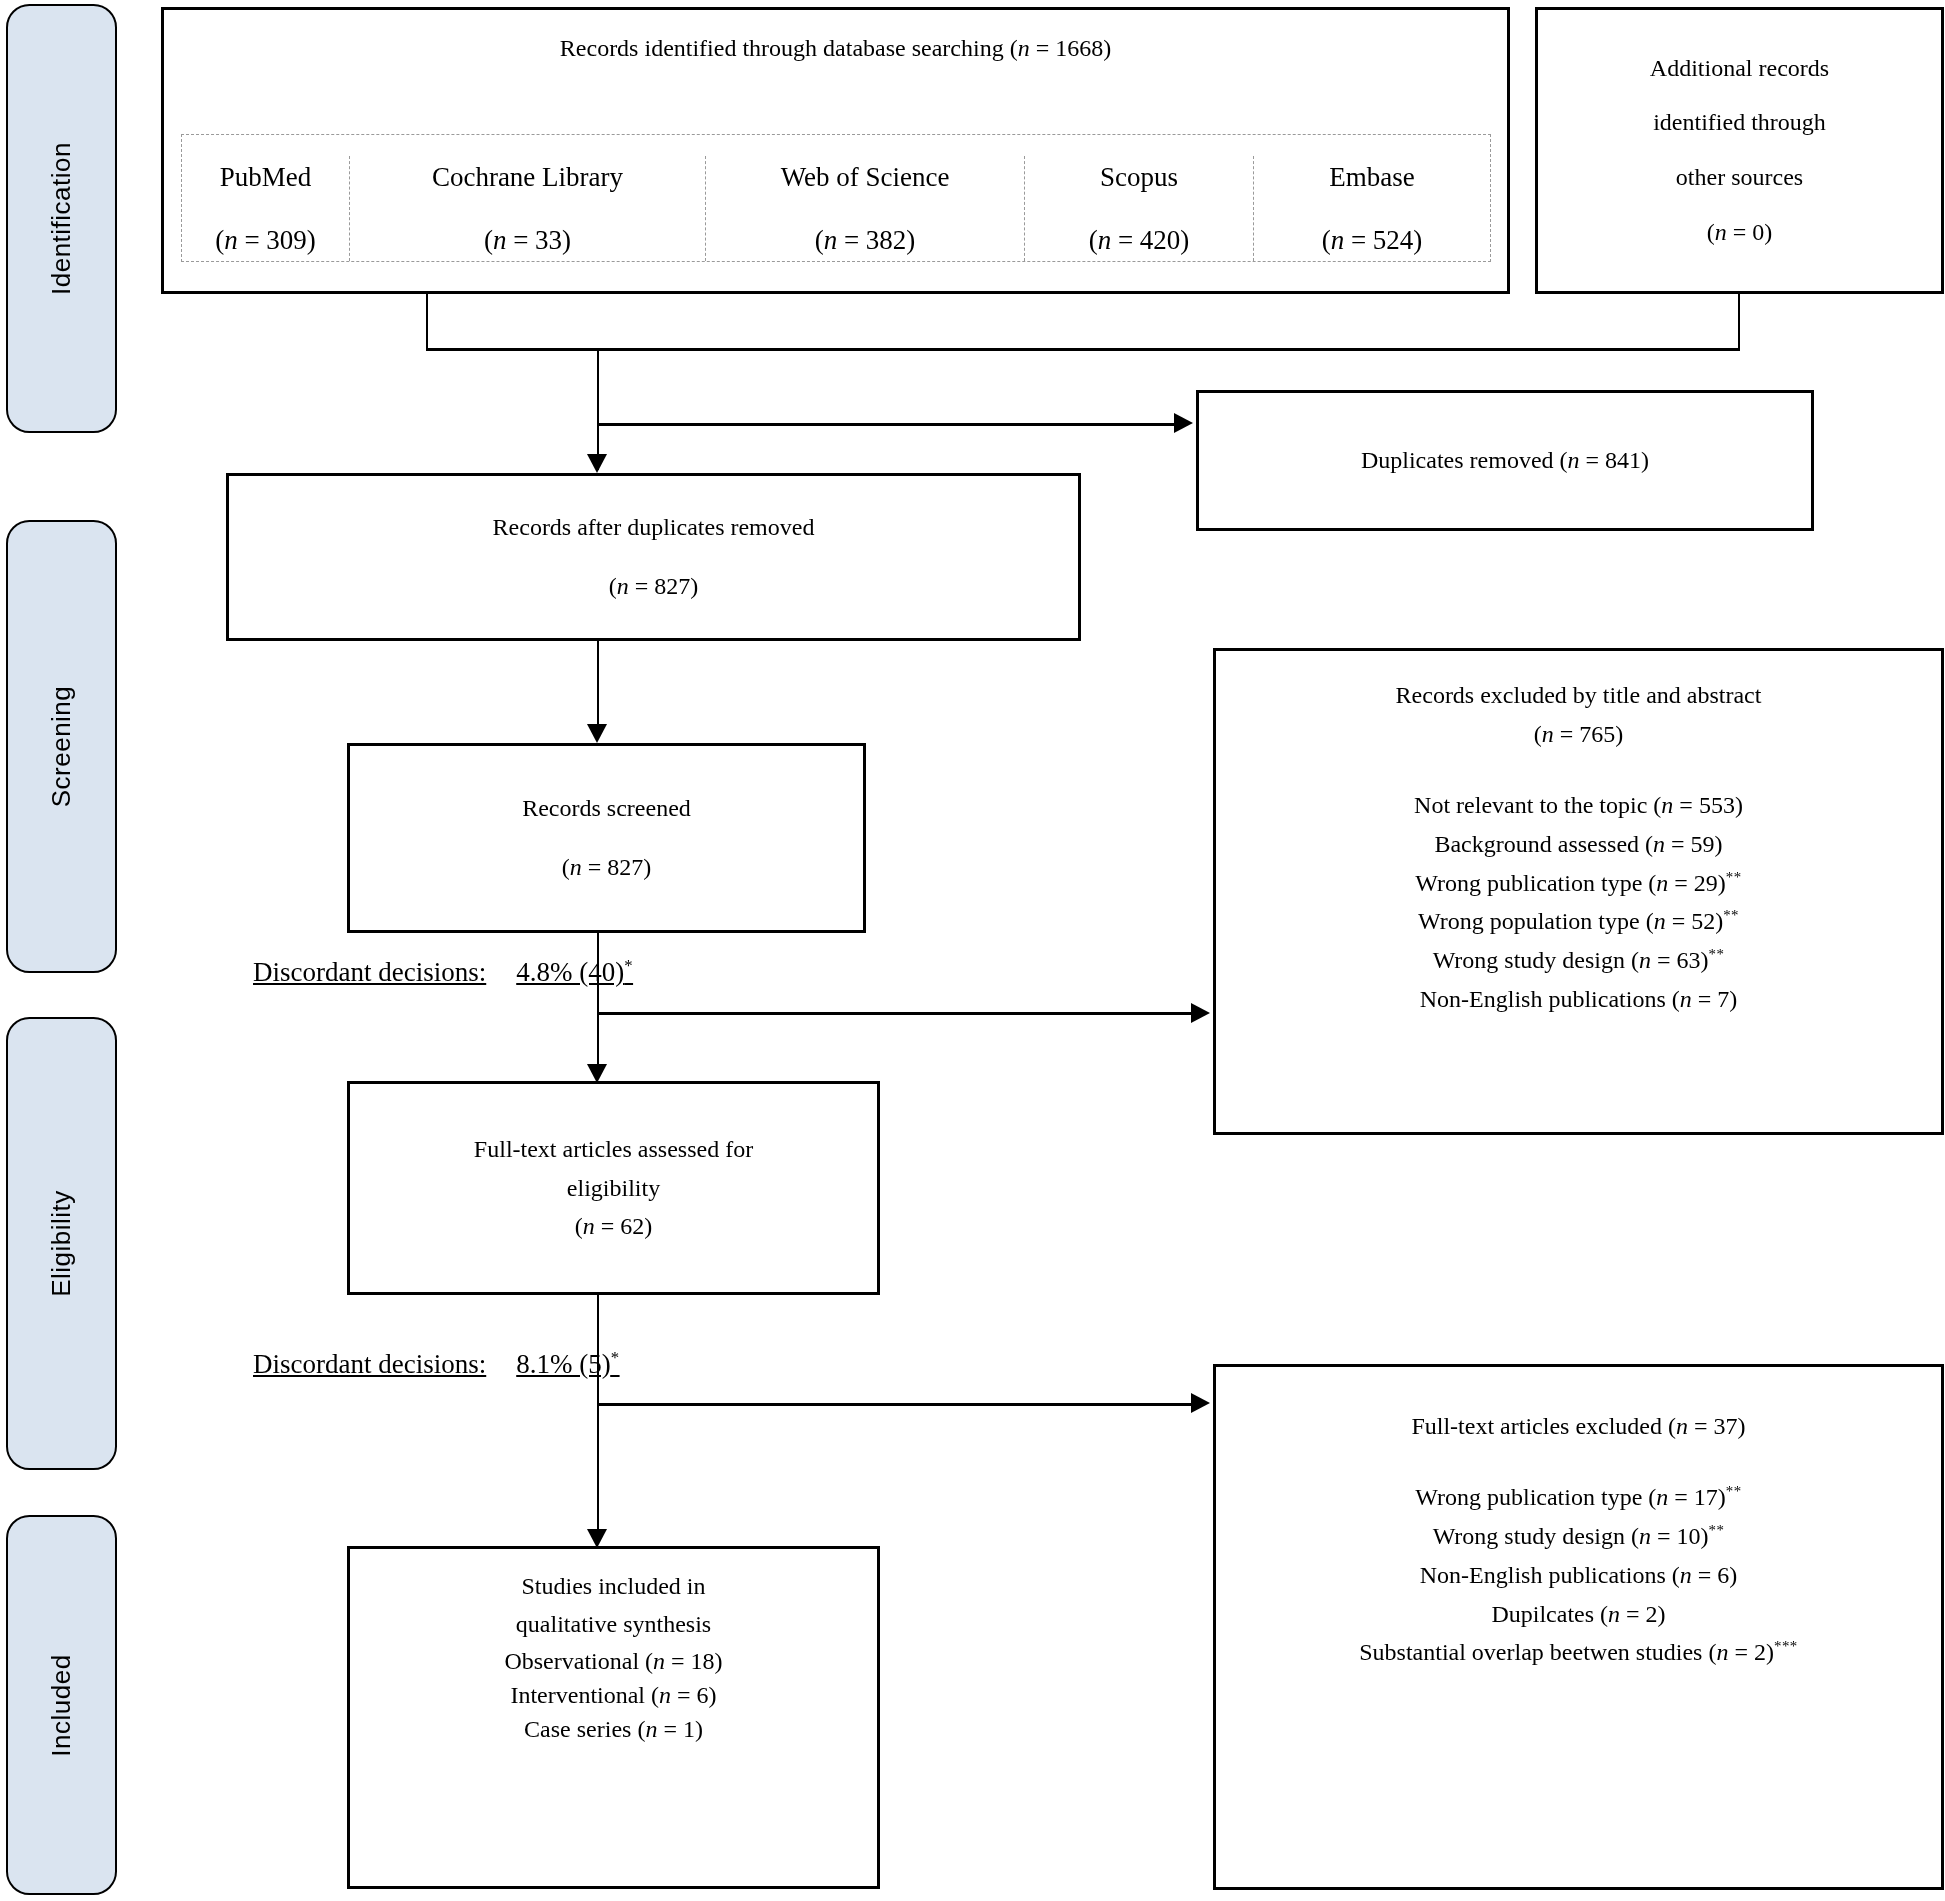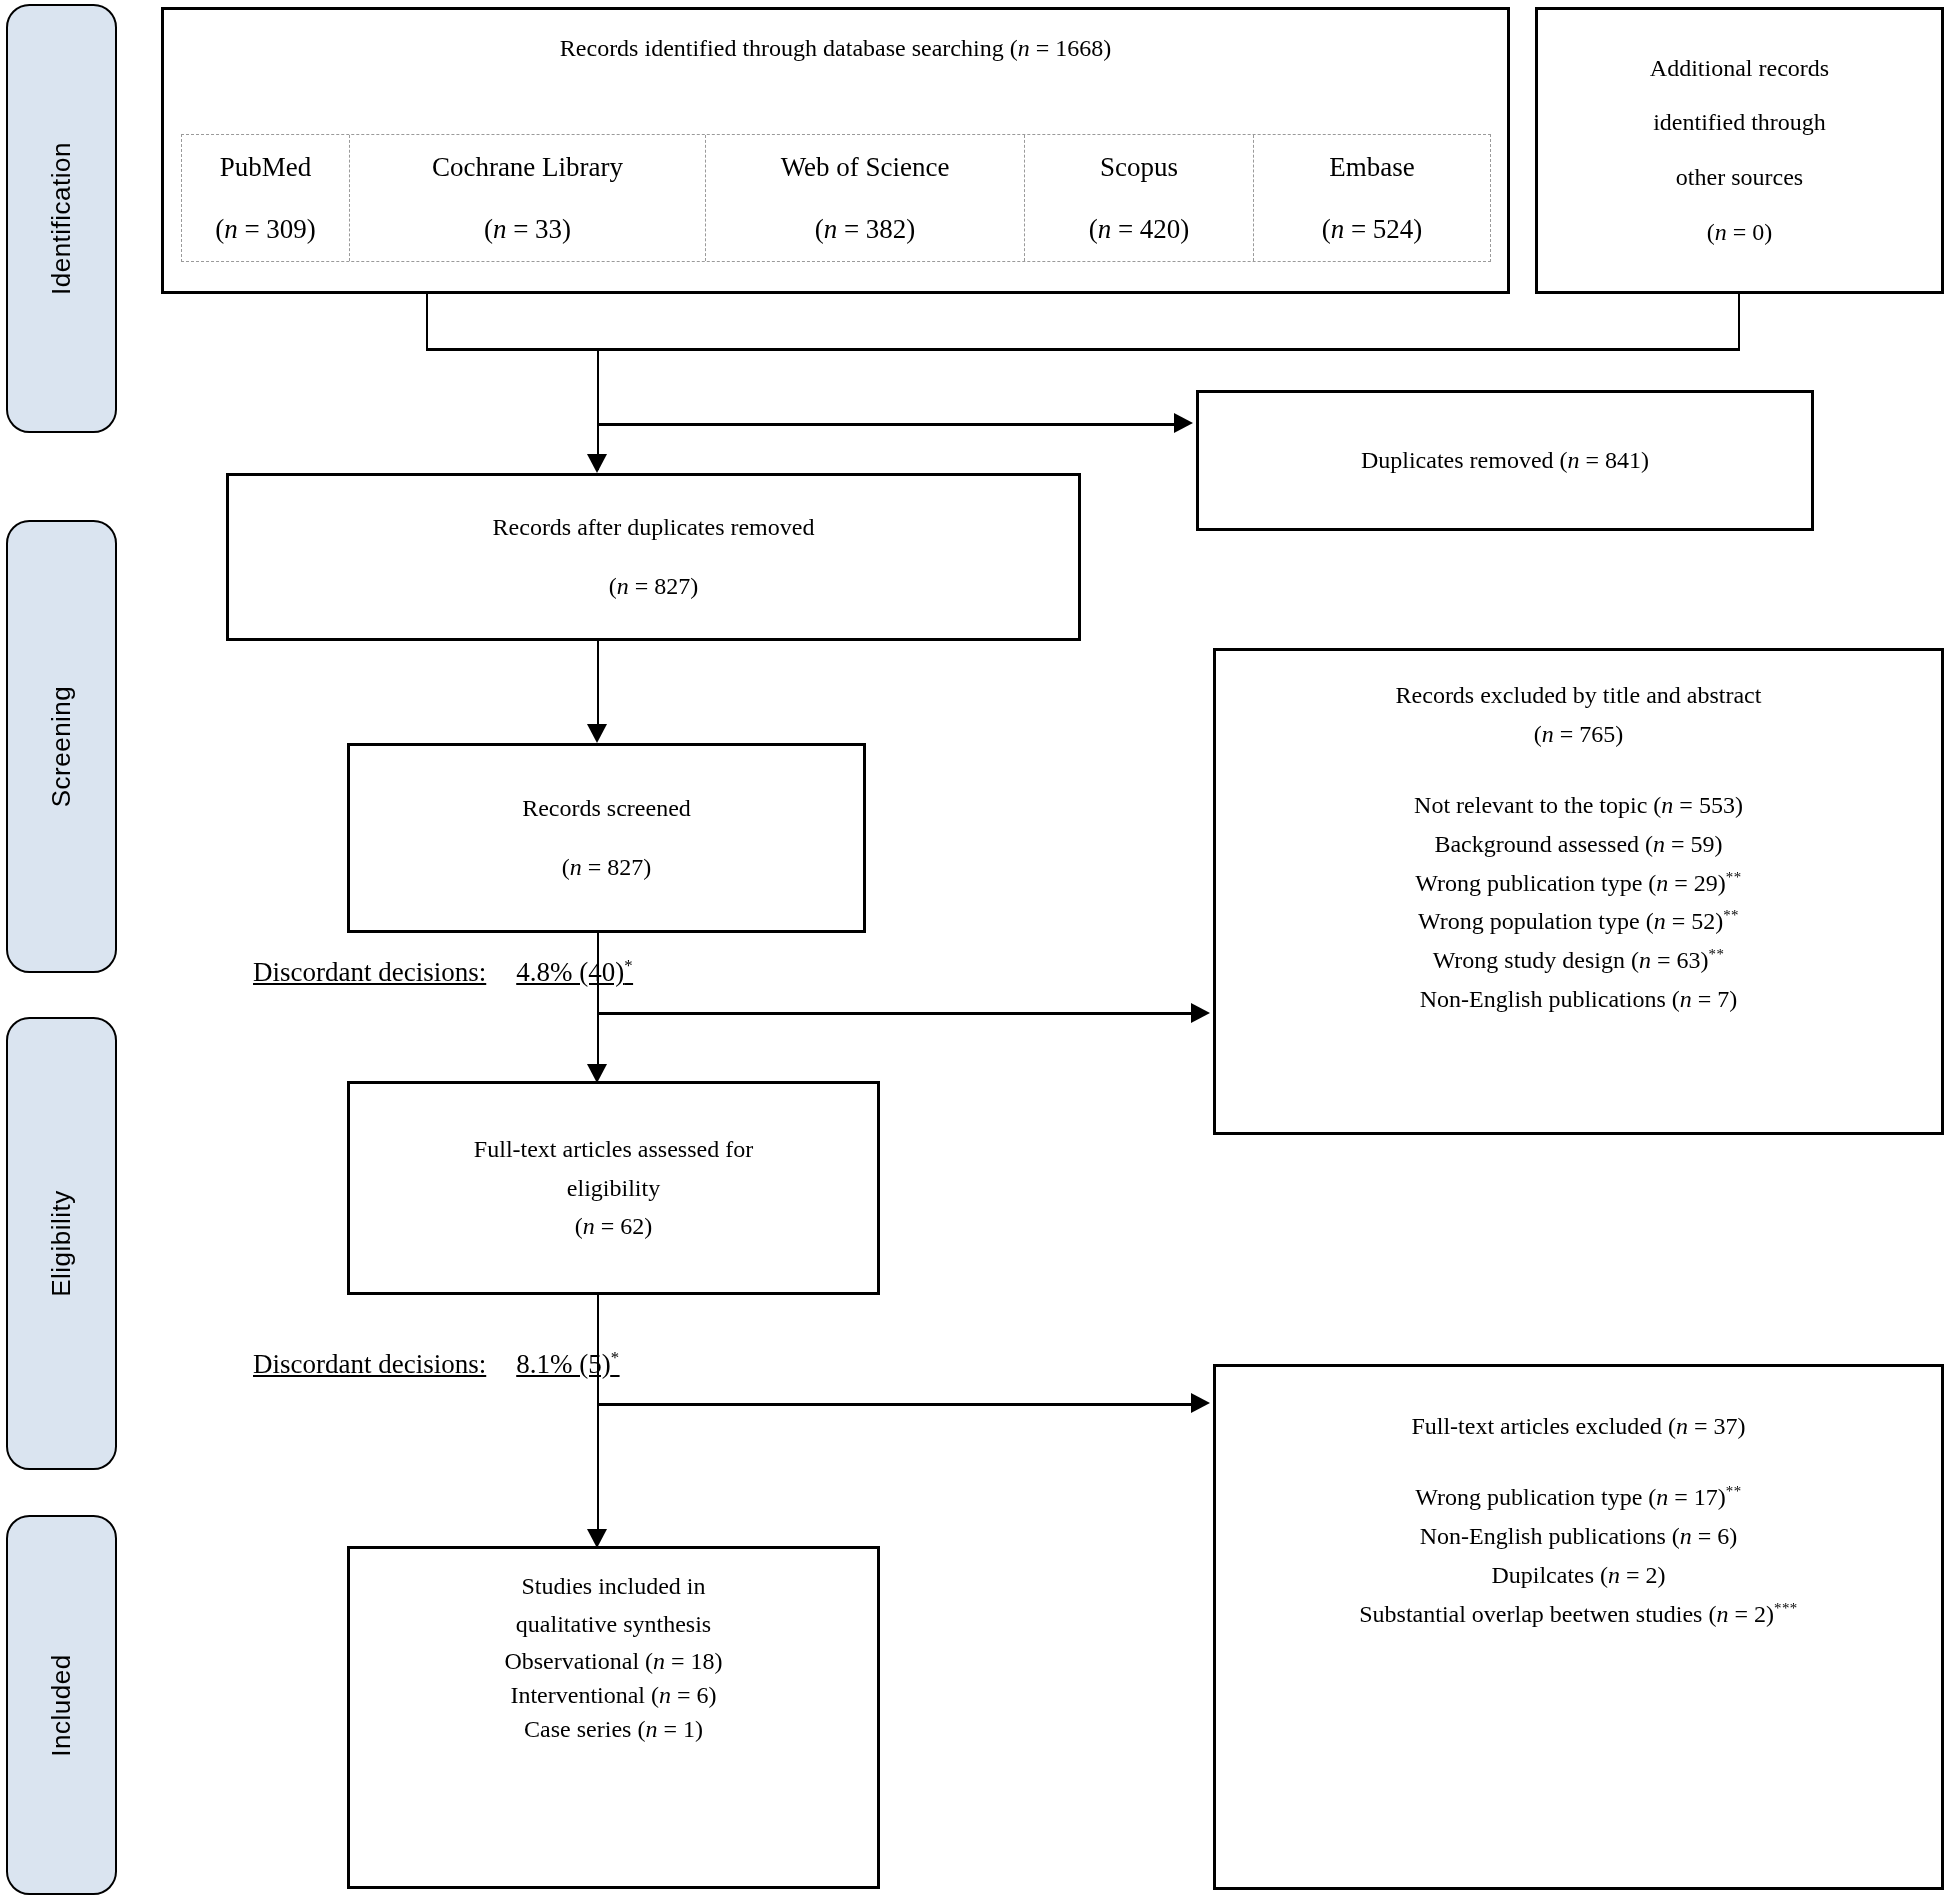--- a/index.html
+++ b/index.html
@@ -71,20 +71,21 @@
   .nv { font-style: italic; }
   .sup { vertical-align: super; font-size: 0.62em; letter-spacing: 0.5px; }
 
   
   .db-grid {
     position: absolute;
     display: flex;
     border: 1.9px dashed #9a9a9a;
     box-sizing: border-box;
     background: #ffffff;
+    align-items: flex-end;
   }
   .db-cell {
     flex: 1 1 auto;
     border-right: 1.9px dashed #9a9a9a;
     box-sizing: border-box;
     display: flex;
     flex-direction: column;
     align-items: center;
     justify-content: center;
     padding: 4.9px 2.9px;
@@ -307,20 +308,23 @@
 
   <div class="box" style="left:1213px; top:1364px; width:731px; height:526px; justify-content:flex-start; padding-top:40px;">
     <span class="line">
       <span>Full-text  articles excluded (</span><span class="nv">n</span><span> = 37)</span>
     </span>
     <span class="gap-lg"></span>
     <span class="line">
       <span>Wrong publication type (</span><span class="nv">n</span><span> = 17)</span><span class="sup">**</span>
     </span>
     <span class="line">
+      <span>Wrong study design (</span><span class="nv">n</span><span> = 10)</span><span class="sup">**</span>
+    </span>
+    <span class="line">
       <span>Non-English publications (</span><span class="nv">n</span><span> = 6)</span><span class="sup"></span>
     </span>
     <span class="line">
       <span>Dupilcates (</span><span class="nv">n</span><span> = 2)</span><span class="sup"></span>
     </span>
     <span class="line">
       <span>Substantial overlap beetwen studies (</span><span class="nv">n</span><span> = 2)</span><span class="sup">***</span>
     </span>
   </div>
 

